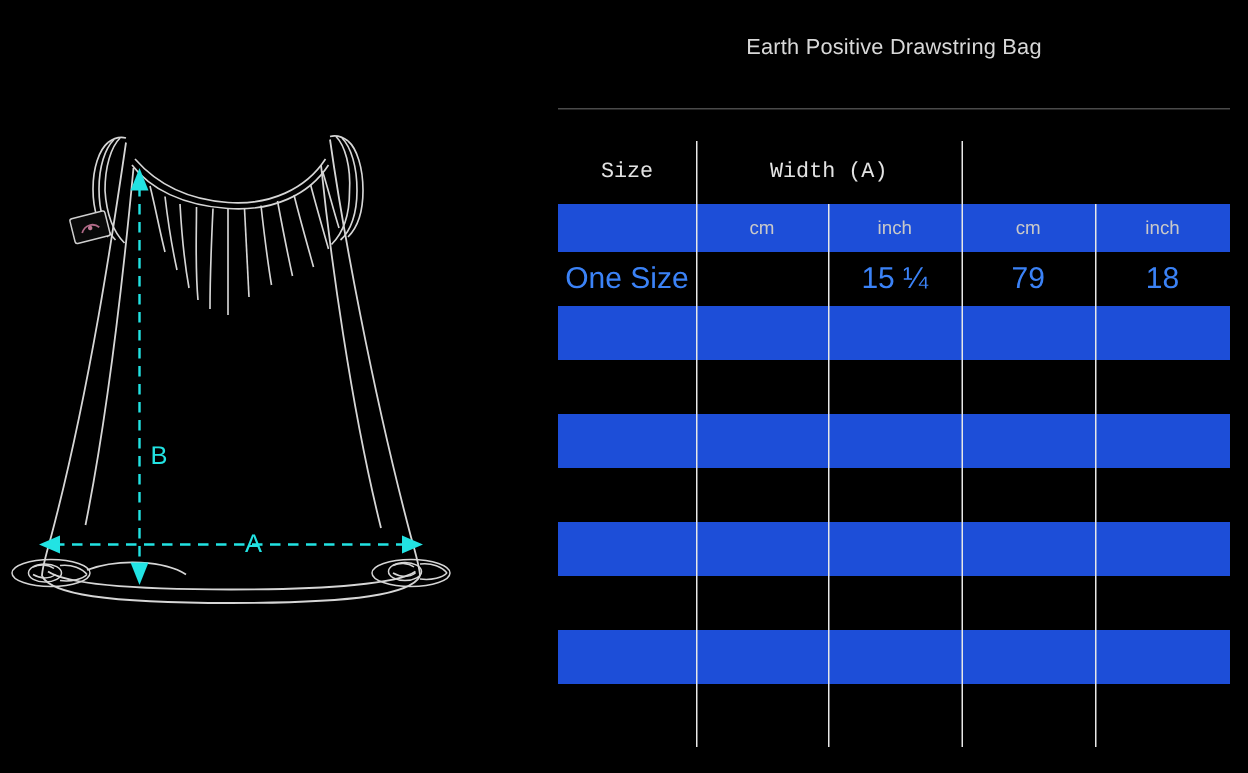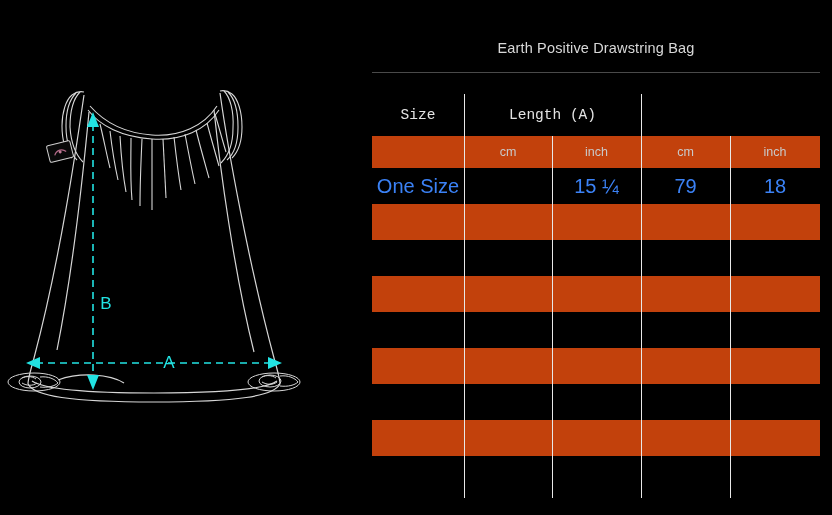--- a/index.html
+++ b/index.html
@@ -17,42 +17,42 @@
     width: 360px; height: 515px;
   }
   #bag-svg { position: absolute; left: 0; top: 0; }
 
   
   #table-panel {
     position: absolute; left: 360px; top: 0;
     width: 472px; height: 515px;
   }
   #chart-title {
-    position: absolute; left: 0; top: 40px; width: 472px;
+    position: absolute; left: 0; top: 24px; width: 472px;
     text-align: center;
     color: #d8d8d8;
     font-size: 14.5px;
     letter-spacing: .15px;
     white-space: nowrap;
   }
   #title-rule {
     position: absolute; left: 12px; top: 72px;
     width: 448px; height: 1px;
     background: #4a4a4a;
   }
 
   #grid {
     position: absolute; left: 12px; top: 94px;
     width: 448px; height: 404px;
   }
 
   .row {
     position: absolute; left: 0; width: 448px;
   }
-  .row.stripe { background: #c2410c; }
+  .row.stripe { background: #1d4ed8; }
 
   .cell {
     position: absolute; top: 0; height: 100%;
     display: flex; align-items: center; justify-content: center;
     color: #e6e6e6;
     white-space: nowrap;
   }
 
   
   .c-size  { left: 0px;   width: 92px; }
@@ -178,21 +178,21 @@
 
   <div id="table-panel">
 
     <div id="chart-title">Earth Positive Drawstring Bag</div>
     <div id="title-rule"></div>
 
     <div id="grid">
 
       <div class="row" id="row-head">
         <div class="cell c-size">Size</div>
-        <div class="cell c-width">Length (A)</div>
+        <div class="cell c-width">Width (A)</div>
       </div>
 
       <div class="row stripe" id="row-units">
 
         <div class="cell c-wcm">cm</div>
         <div class="cell c-winch">inch</div>
         <div class="cell c-lcm">cm</div>
         <div class="cell c-linch">inch</div>
       </div>
 

